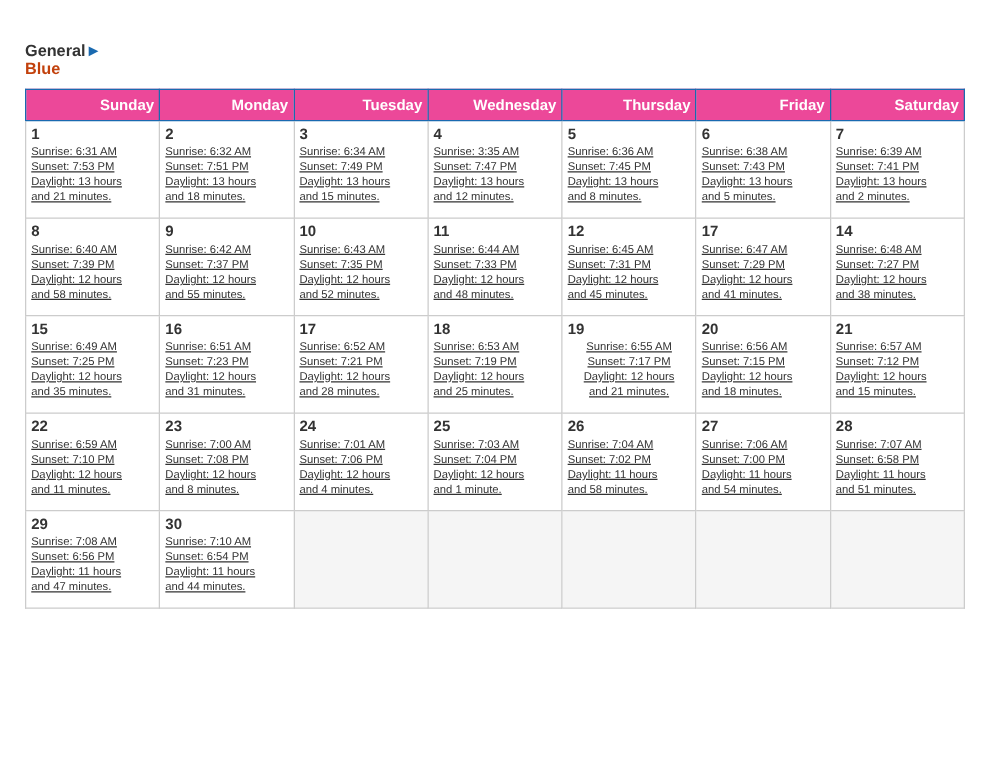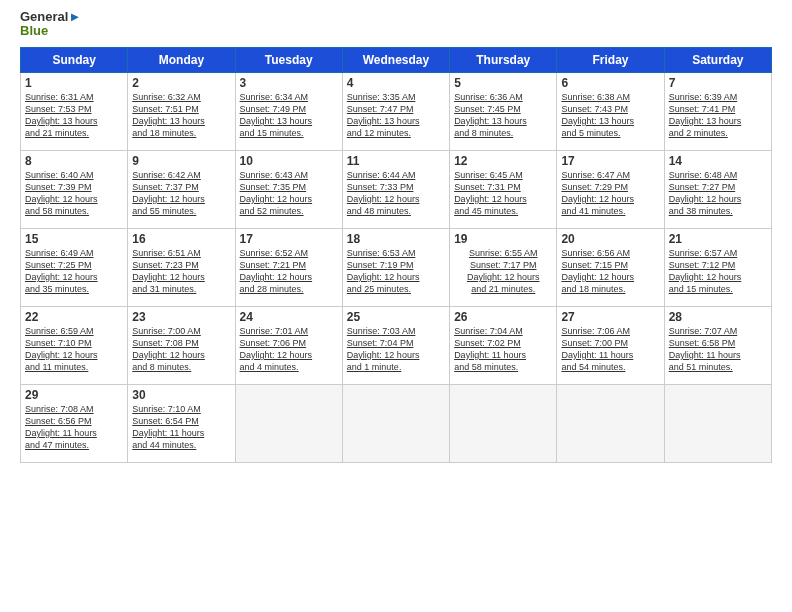--- a/index.html
+++ b/index.html
@@ -6,21 +6,21 @@
     body {
       width: 792px;
       height: 612px;
       font-family: Arial, sans-serif;
       background: #fff;
       overflow: hidden;
     }
     .page {
       width: 792px;
       height: 612px;
-      padding: 10px 20px 10px 20px;
+      padding: 34px 20px 10px 20px;
     }
     .header {
       display: flex;
       justify-content: space-between;
       align-items: flex-start;
       margin-bottom: 8px;
     }
     .logo {
       display: flex;
       align-items: center;
@@ -38,26 +38,26 @@
     .location-title {
       font-size: 15px;
       color: #555;
     }
     .calendar {
       width: 100%;
       border-collapse: collapse;
       table-layout: fixed;
     }
     .calendar th {
-      background: #1d4ed8;
+      background: #ec4899;
       color: #fff;
       font-size: 12px;
       font-weight: bold;
       padding: 5px 4px;
-      text-align: center;
+      text-align: right;
       border: 1px solid #1a6ab0;
     }
     .calendar td {
       vertical-align: top;
       border: 1px solid #ccc;
       padding: 3px 4px;
       font-size: 9.5px;
       color: #333;
       height: 78px;
     }
@@ -78,21 +78,21 @@
     }
   </style>
 </head>
 <body>
 
 <div class="page">
   <div class="header">
     <div class="logo">
   <div style="display:flex;flex-direction:column;align-items:flex-start;line-height:1.1;">
     <div style="font-size:13px;font-weight:bold;color:#333;">General<span style="color:#1a6ab0;font-size:13px;font-weight:bold;">►</span></div>
-    <div style="font-size:13px;font-weight:bold;color:#4d7c0f;">Blue</div>
+    <div style="font-size:13px;font-weight:bold;color:#c2410c;">Blue</div>
   </div>
 </div>
     <div class="title-section">
       <div class="month-title"></div>
       <div class="location-title"></div>
     </div>
   </div>
 
   <table class="calendar">
     <thead>

